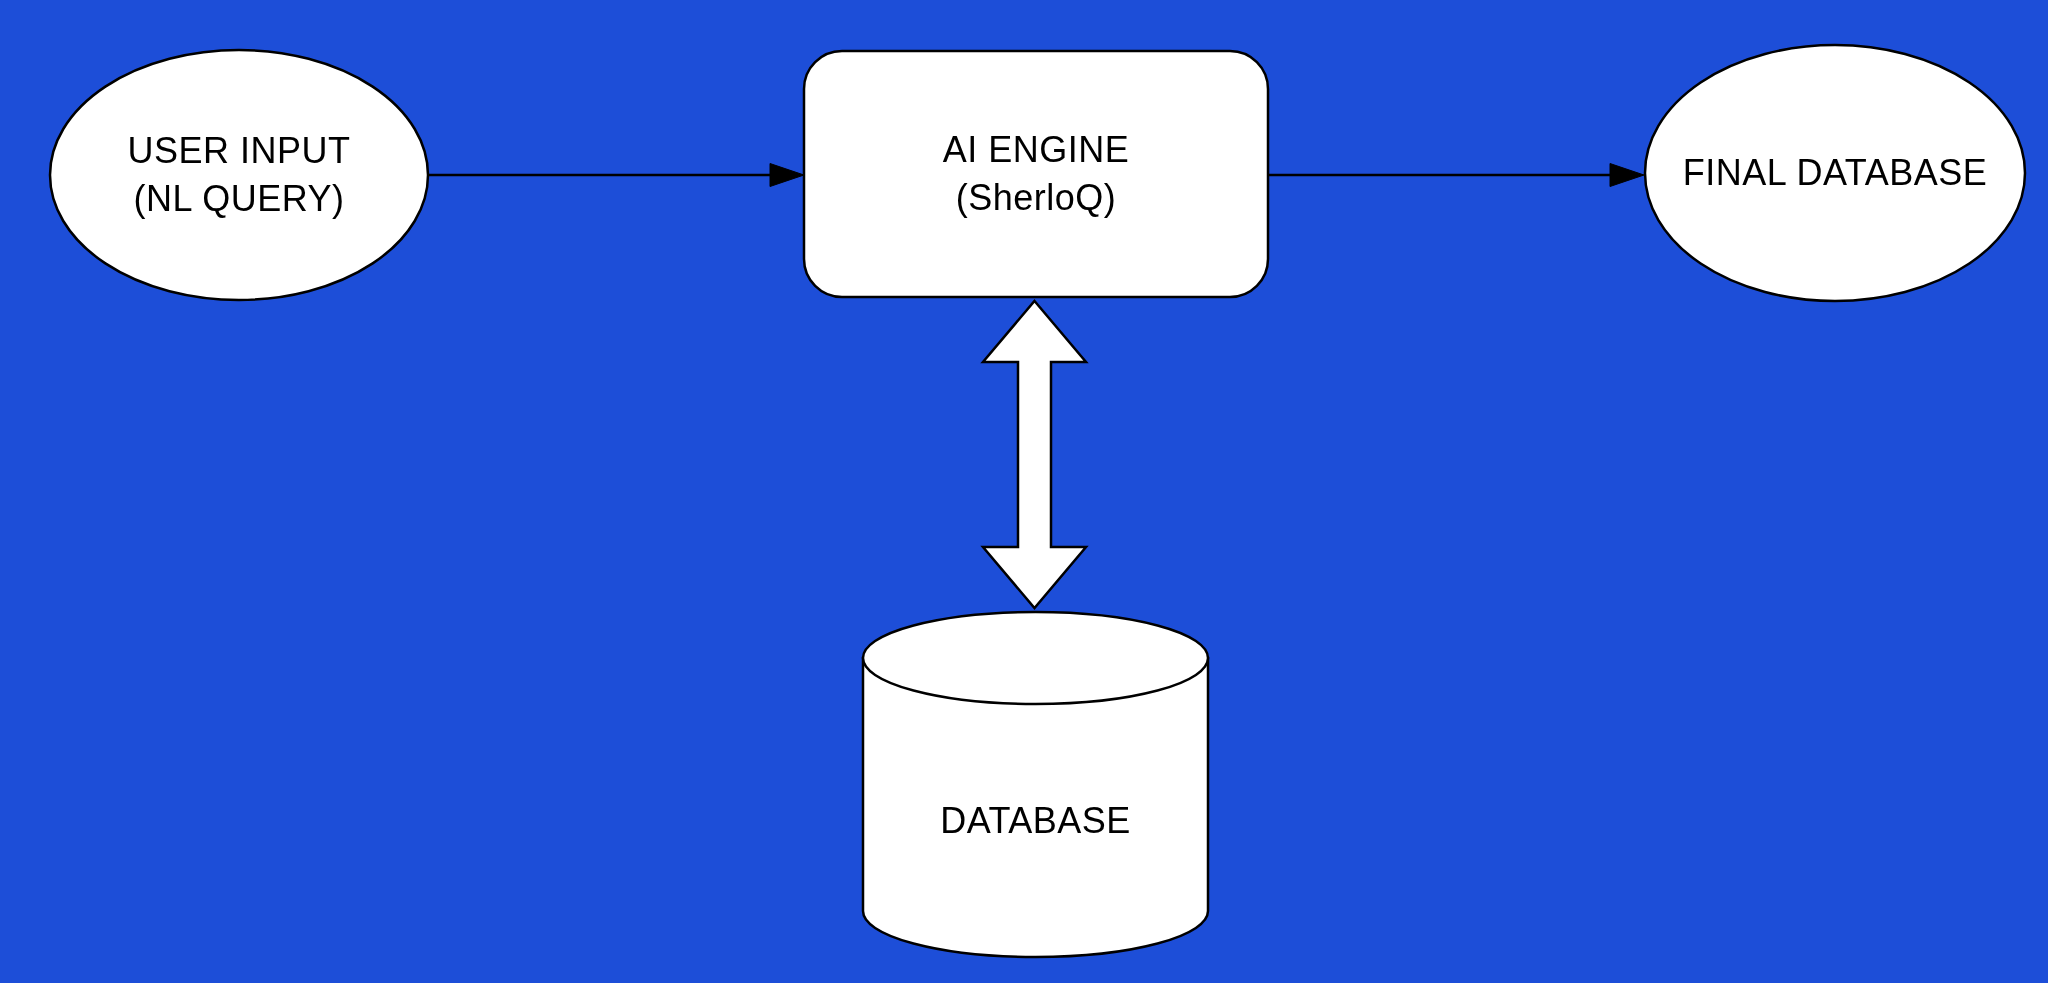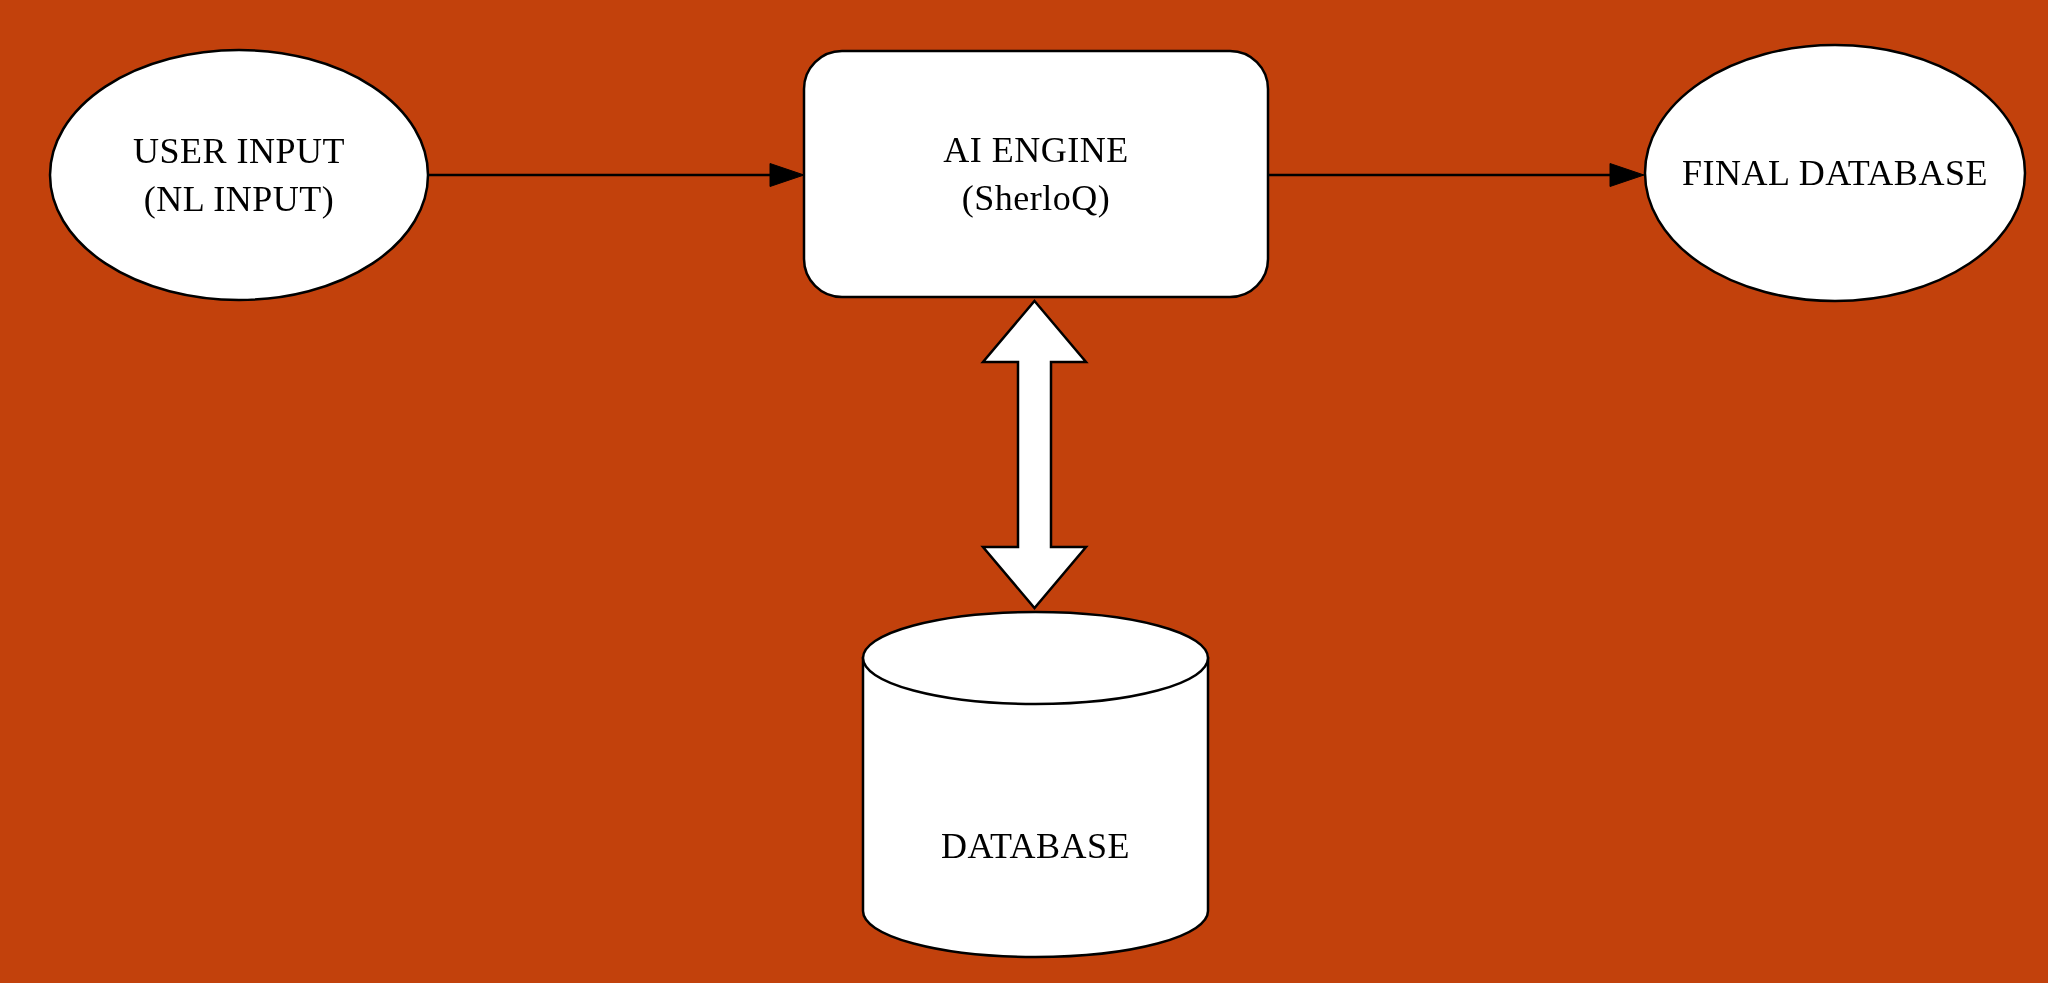--- a/index.html
+++ b/index.html
@@ -4,22 +4,22 @@
 <style>
   html, body {
     margin: 0;
     padding: 0;
     background: #ffffff;
   }
   .canvas {
     position: relative;
     width: 2048px;
     height: 983px;
-    background: #c2410c;
-    font-family: Liberation Serif, serif;
+    background: #1d4ed8;
+    font-family: Liberation Sans, sans-serif;
     color: #000000;
     overflow: hidden;
   }
   .shapes {
     position: absolute;
     left: 0;
     top: 0;
     width: 2048px;
     height: 983px;
   }
@@ -54,21 +54,21 @@
     font-size: 36px;
     line-height: 48px;
     letter-spacing: 0.5px;
     color: #000000;
     pointer-events: none;
     white-space: nowrap;
   }
   .label-user-input   { left: 50px;   top: 50px;  width: 378px; height: 250px; }
   .label-ai-engine    { left: 804px;  top: 51px;  width: 464px; height: 246px; }
   .label-final-response { left: 1645px; top: 45px; width: 380px; height: 256px; }
-  .label-database     { left: 863px;  top: 818px; width: 345px; height: 56px; }
+  .label-database     { left: 863px;  top: 793px; width: 345px; height: 56px; }
 </style>
 </head>
 <body>
 
 <div class="canvas">
 
   <svg class="shapes" viewBox="0 0 2048 983" xmlns="http://www.w3.org/2000/svg">
 
     <ellipse class="outline" cx="239" cy="175" rx="189" ry="125"></ellipse>
 
@@ -87,21 +87,21 @@
     <g>
       <line class="edge-line" x1="1269" y1="175" x2="1612" y2="175"></line>
       <polygon class="edge-head" points="1644,175 1610,163.5 1610,186.5"></polygon>
     </g>
 
     <polygon class="block-arrow" points="1034.5,301 1086,362 1051,362 1051,547 1086,547 1034.5,608 983,547 1018,547 1018,362 983,362"></polygon>
   </svg>
 
   <div class="label label-user-input">
     <span>USER INPUT</span>
-    <span>(NL INPUT)</span>
+    <span>(NL QUERY)</span>
   </div>
 
   <div class="label label-ai-engine">
     <span>AI ENGINE</span>
     <span>(SherloQ)</span>
   </div>
 
   <div class="label label-final-response">
     <span>FINAL DATABASE</span>
   </div>

